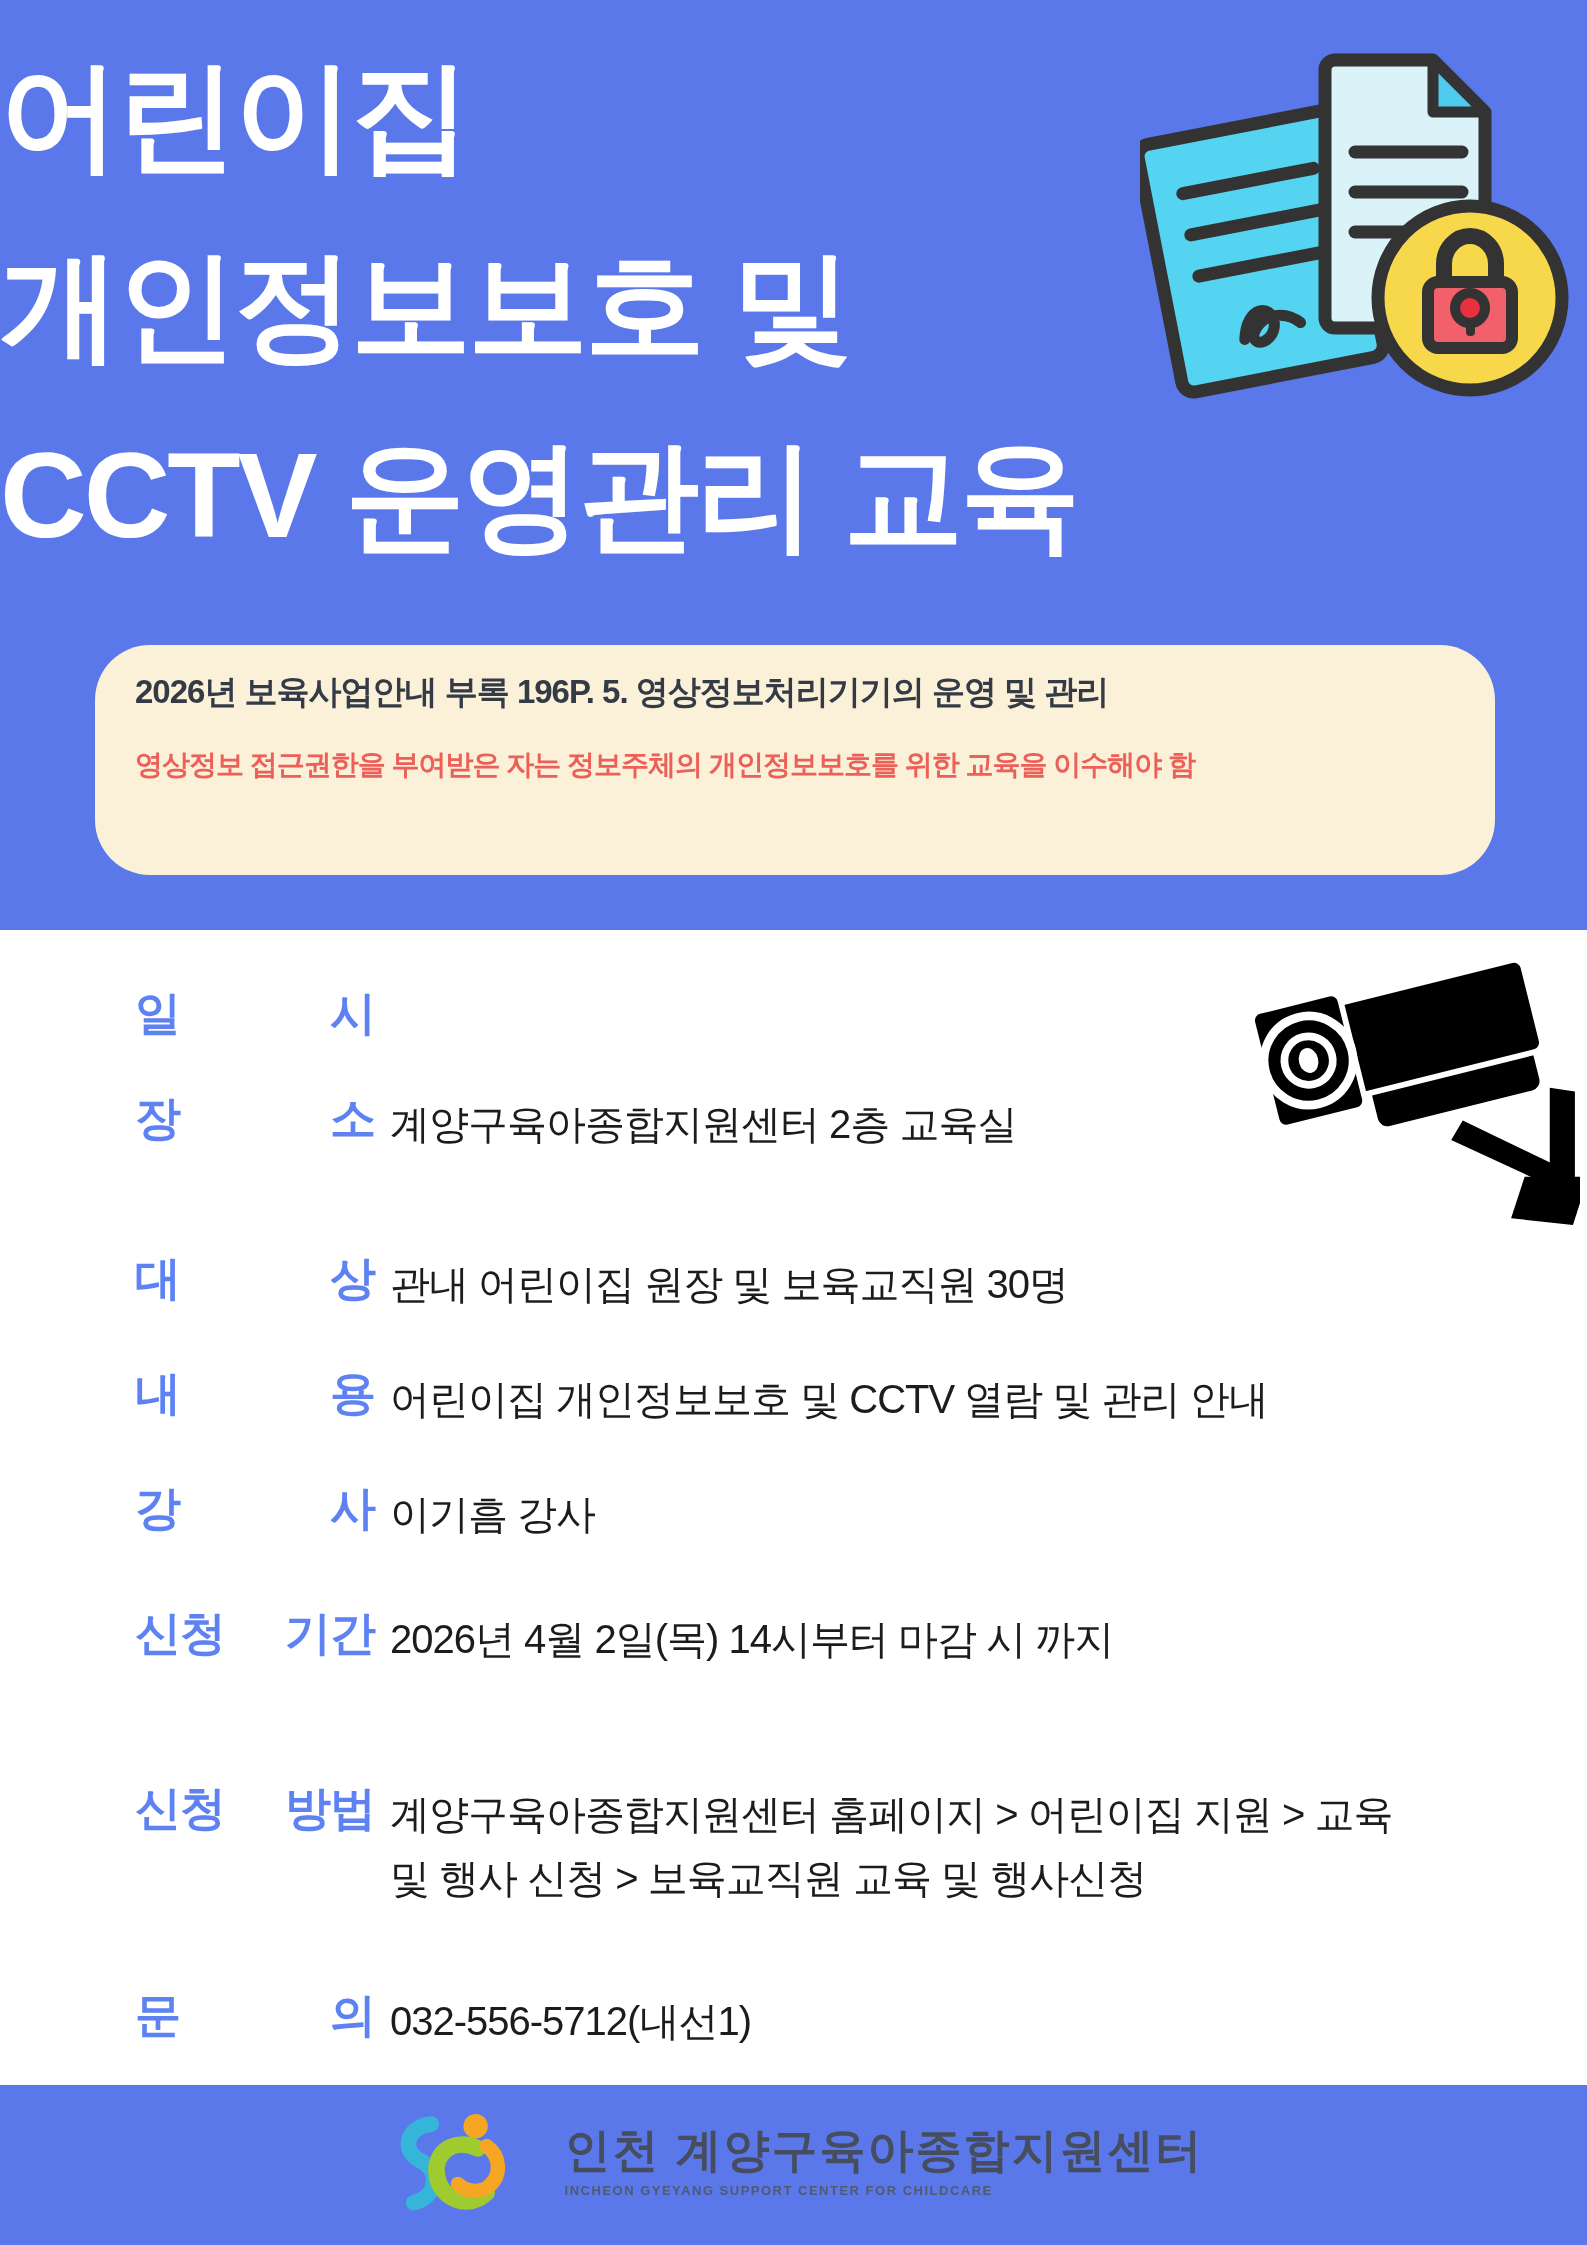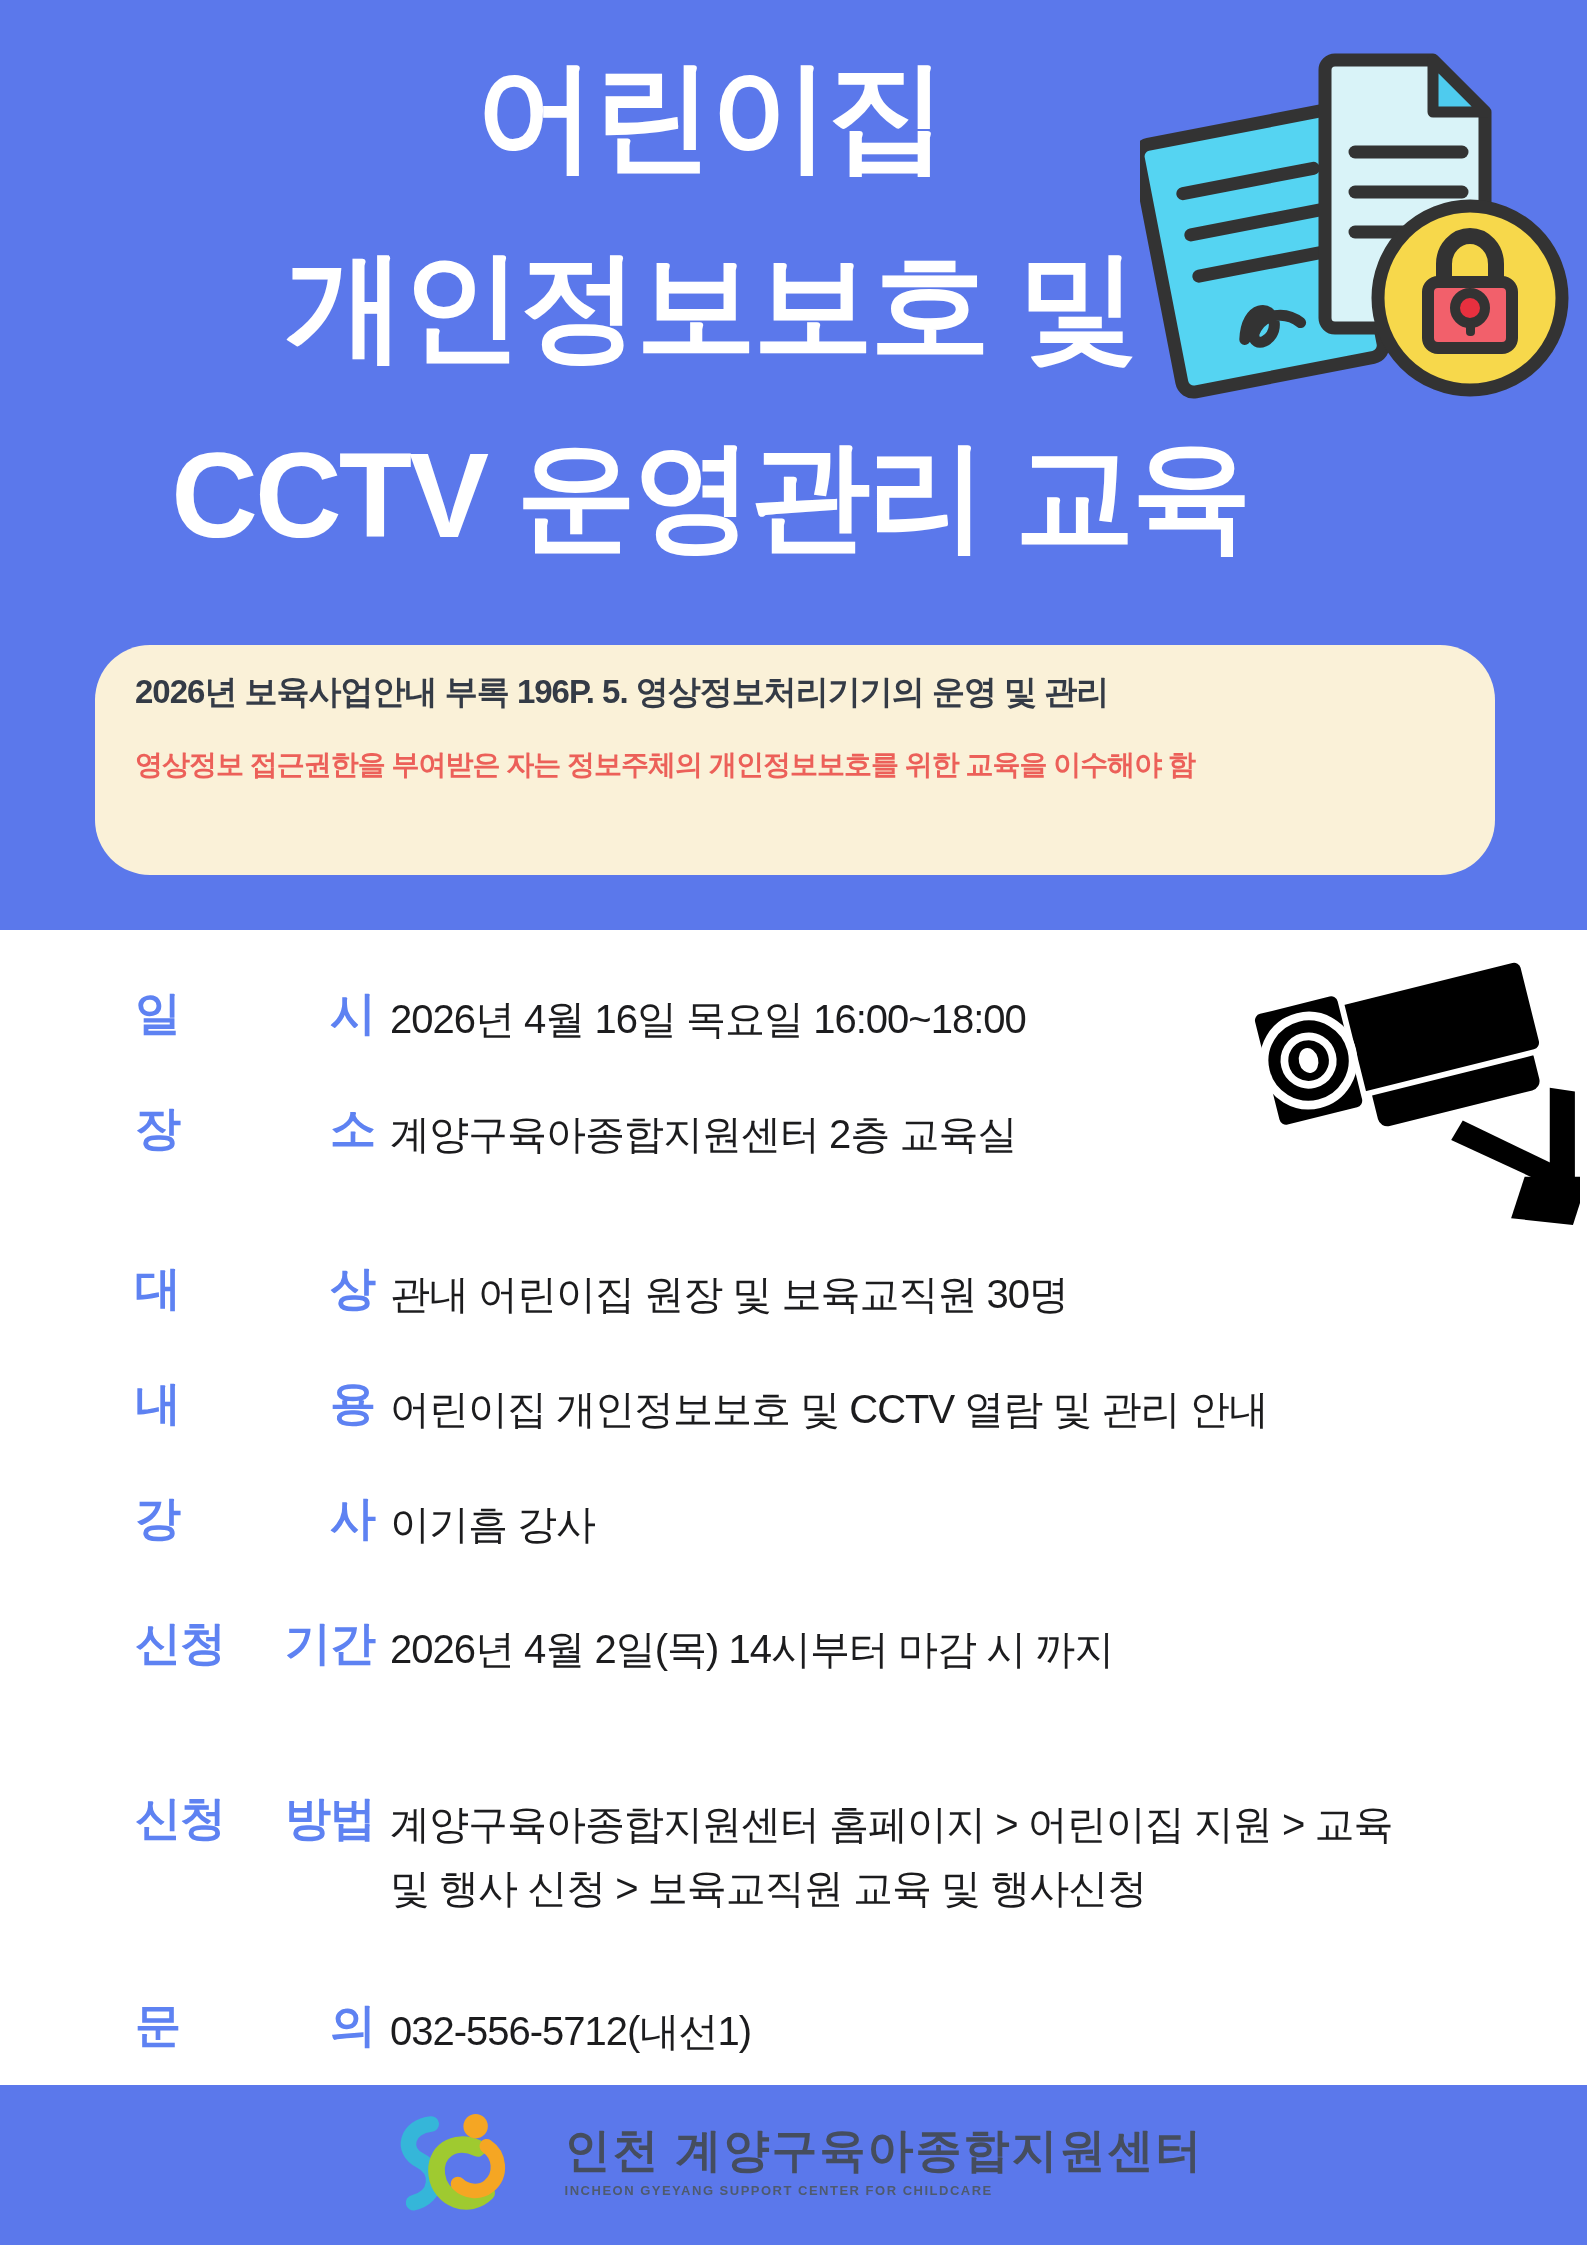--- a/index.html
+++ b/index.html
@@ -10,21 +10,21 @@
     background:#ffffff;
     font-family:"Liberation Sans","DejaVu Sans",sans-serif;
   }
   
   .header-band{
     position:absolute;left:0;top:0;width:1587px;height:930px;
     background:#5b78eb;
   }
   .title{
     position:absolute;left:0;top:20px;width:1420px;
-    text-align:center;color:#ffffff;
+    text-align:left;color:#ffffff;
     font-size:120px;font-weight:800;line-height:190px;
     letter-spacing:-3px;white-space:nowrap;
   }
   .header-illustration{
     position:absolute;left:1140px;top:30px;width:430px;height:370px;
   }
   
   .notice-box{
     position:absolute;left:95px;top:645px;width:1400px;height:230px;
     background:#faf1d8;border-radius:55px;
@@ -119,21 +119,20 @@
     <div class="notice-line1">2026년 보육사업안내 부록 196P. 5. 영상정보처리기기의 운영 및 관리</div>
     <div class="notice-line2">영상정보 접근권한을 부여받은 자는 정보주체의 개인정보보호를 위한 교육을 이수해야 함</div>
   </div>
 
   <div class="details" id="details-rows">
       <div class="row">
         <div class="row-label">
           <span>일</span>
           <span>시</span>
         </div>
-        <div class="row-value">2026년 4월 16일 목요일 16:00~18:00</div>
       </div>
       <div class="row">
         <div class="row-label">
           <span>장</span>
           <span>소</span>
         </div>
         <div class="row-value">계양구육아종합지원센터 2층 교육실</div>
       </div>
       <div class="row">
         <div class="row-label">

